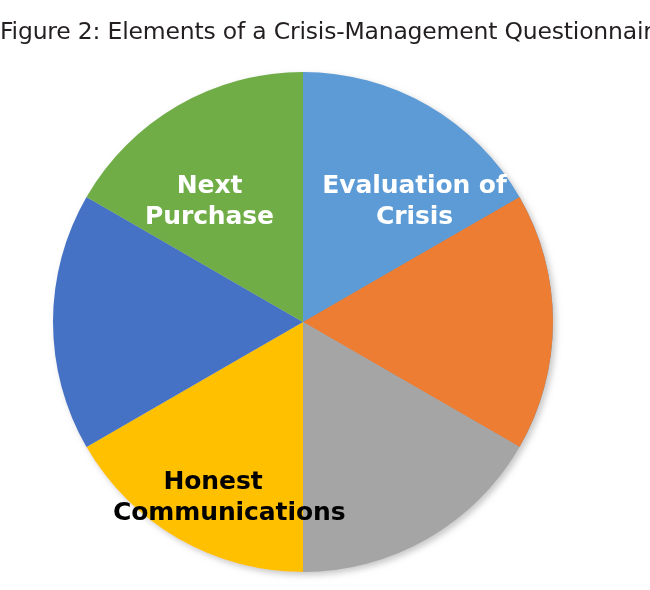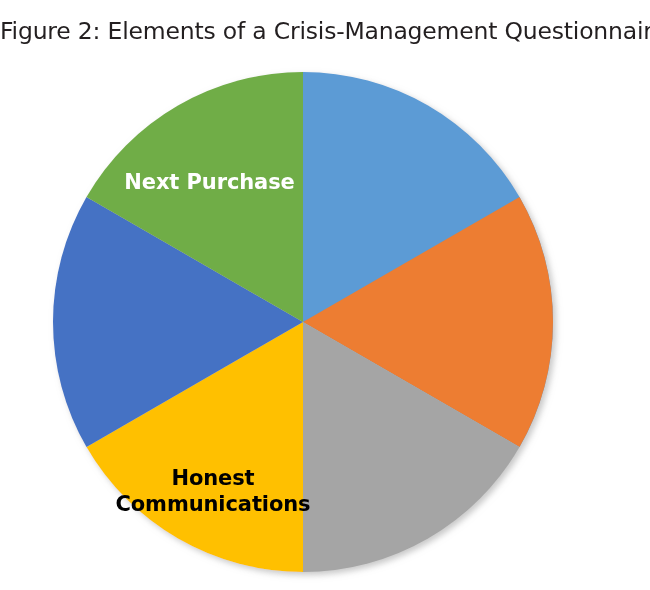--- a/index.html
+++ b/index.html
@@ -45,21 +45,21 @@
   #pie-svg {
     position: absolute;
     left: 0;
     top: 0;
   }
   .slice-label {
     position: absolute;
     text-align: center;
     font-family: "DejaVu Sans", sans-serif;
     font-weight: bold;
-    font-size: 21px;
+    font-size: 25px;
     line-height: 1.22;
     color: #ffffff;
     white-space: pre-line;
     pointer-events: none;
     letter-spacing: -0.1px;
   }
   .slice-label.dark {
     color: #000000;
     margin-top: 41px;
   }
@@ -119,20 +119,21 @@
         <path d="M 303 322 L 519.5 447 A 250 250 0 0 1 303 572 Z" fill="#A5A5A5"></path>
 
         <path d="M 303 322 L 303 572 A 250 250 0 0 1 86.5 447 Z" fill="#FFC000"></path>
 
         <path d="M 303 322 L 86.5 447 A 250 250 0 0 1 86.5 197 Z" fill="#4472C4"></path>
 
         <path d="M 303 322 L 86.5 197 A 250 250 0 0 1 303 72 Z" fill="#70AD47"></path>
       </g>
     </svg>
 
+    <div id="label-evaluation" class="slice-label">Evaluation of Crisis</div>
 
 
 
     <div id="label-honest" class="slice-label dark">Honest
 Communications</div>
 
 
     <div id="label-next" class="slice-label">Next Purchase</div>
 
   </div>

